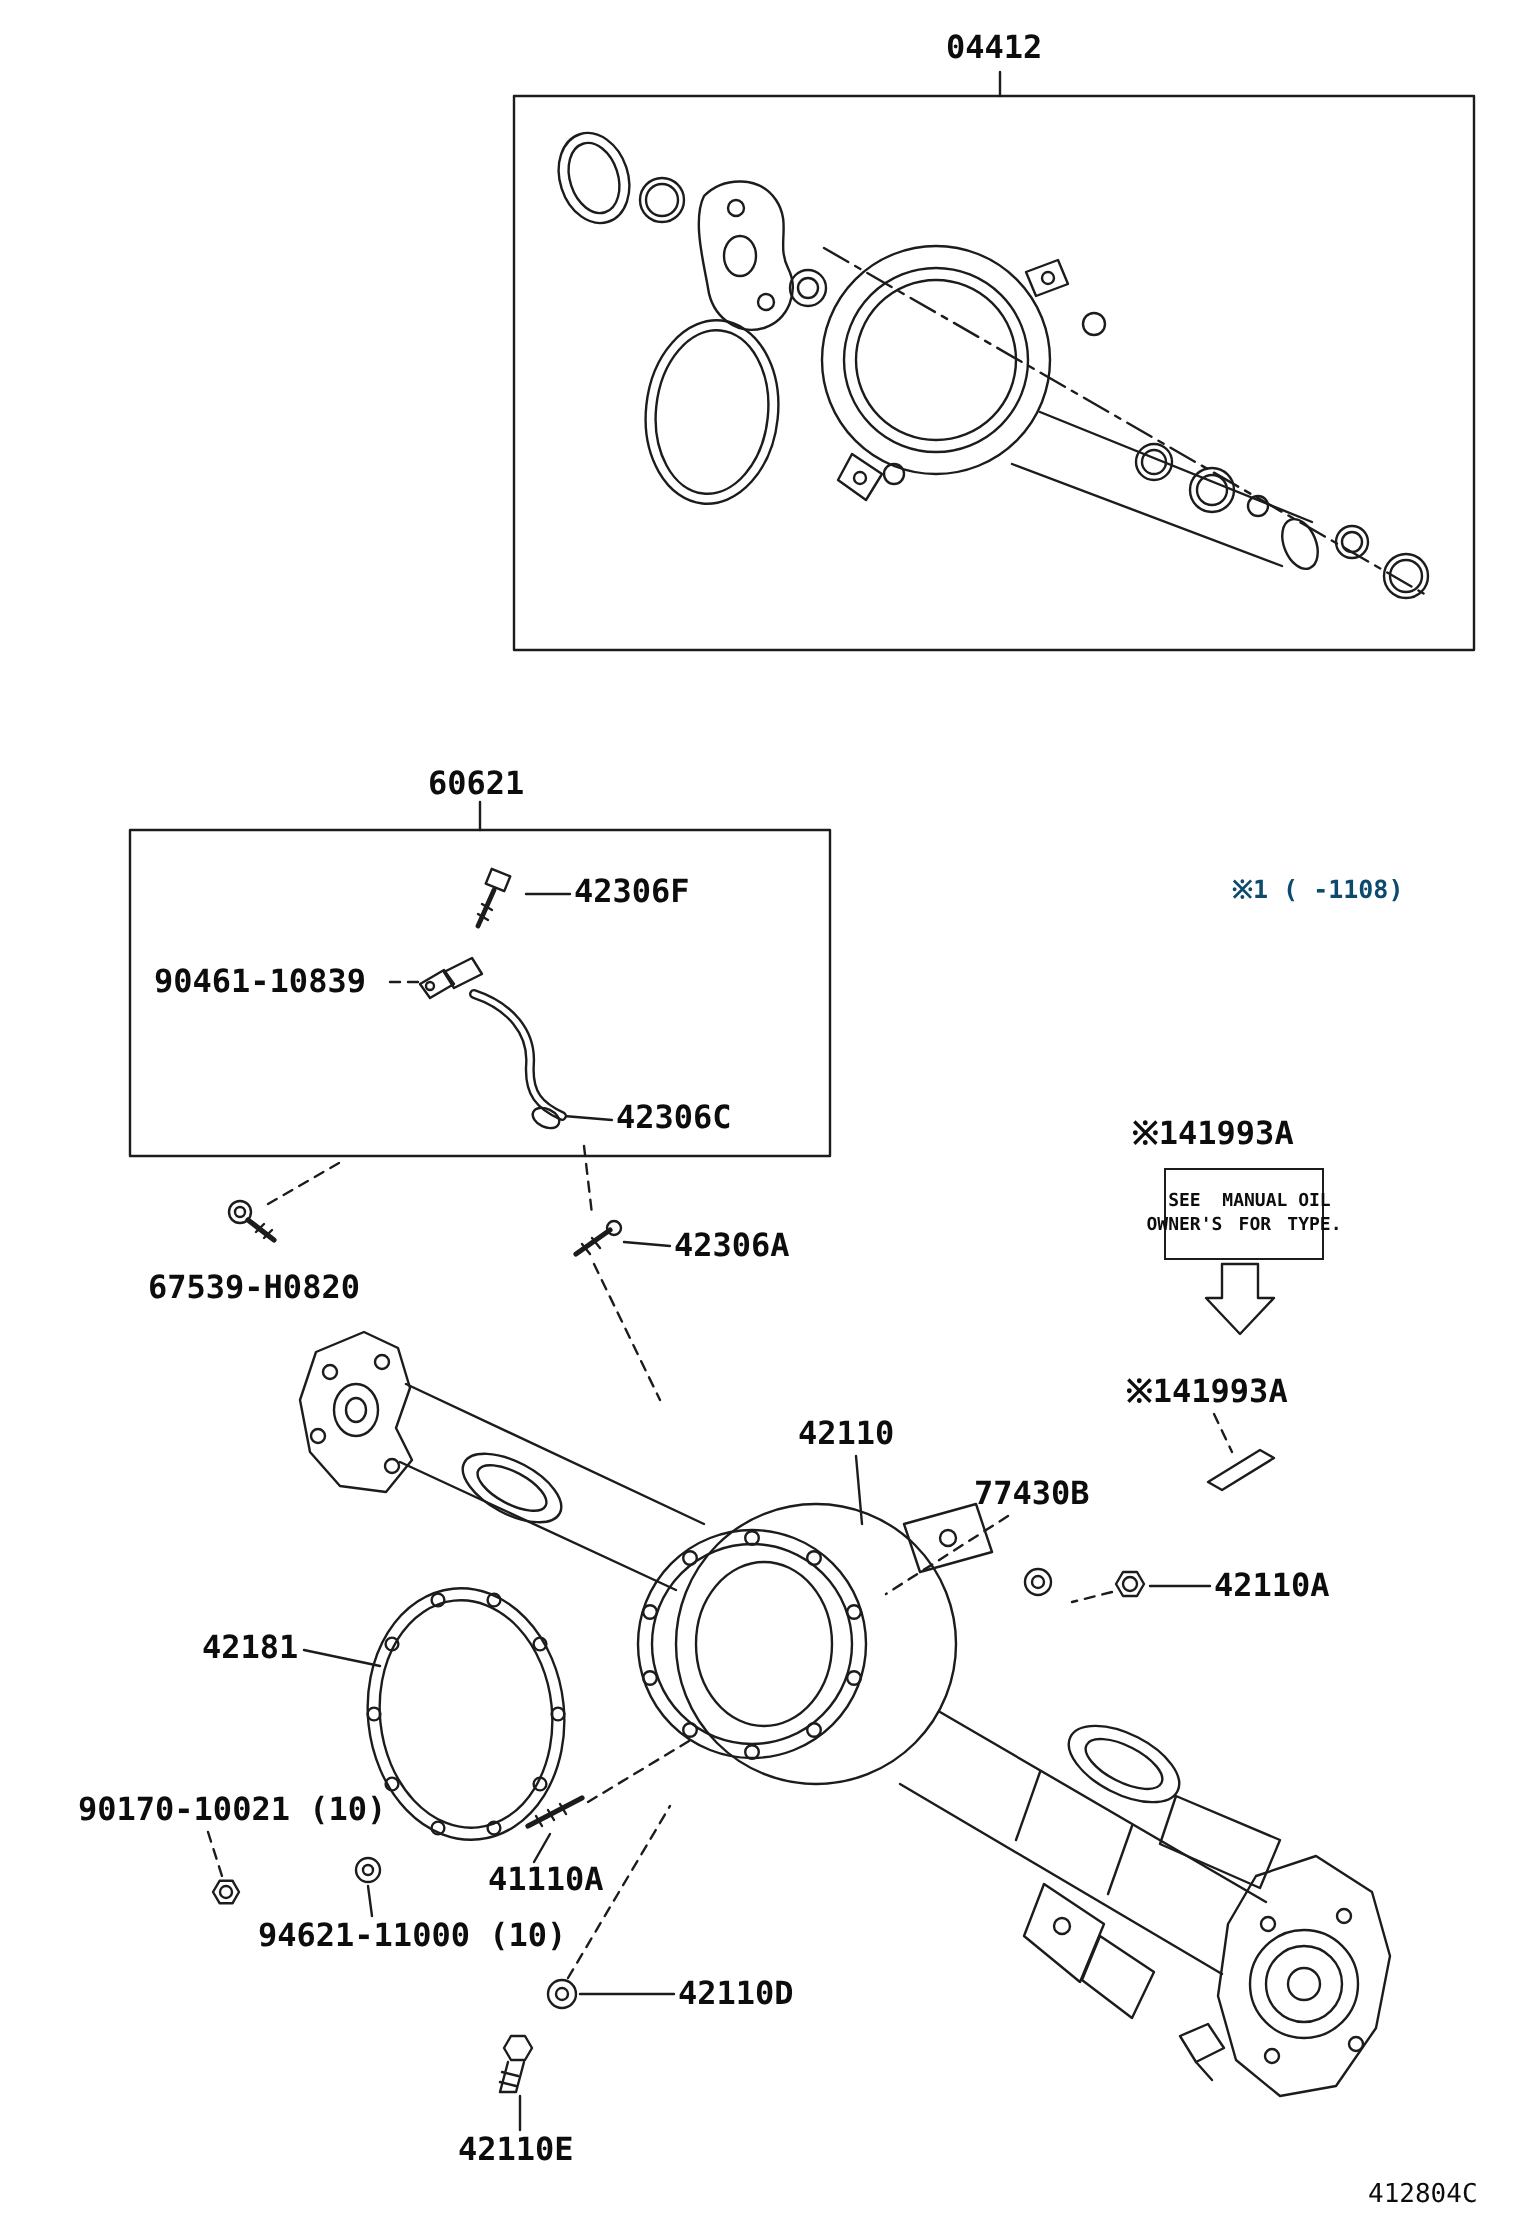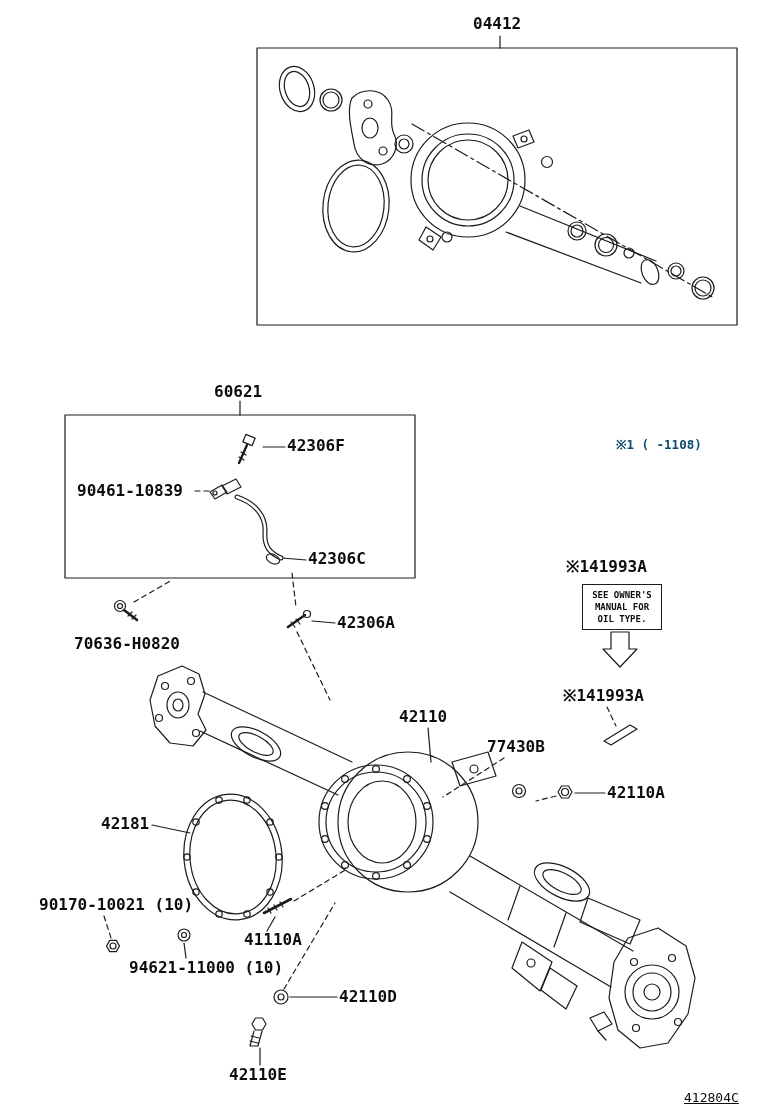--- a/index.html
+++ b/index.html
@@ -22,28 +22,27 @@
     position:absolute;
     font:bold 12.5px "DejaVu Sans Mono", monospace;
     color:#0c4a6e;
     white-space:nowrap;
   }
   .doc-code{
     position:absolute;
     font:13px "DejaVu Sans Mono", monospace;
     color:#0d0d0d;
     white-space:nowrap;
-    text-decoration:underline;
   }
   .oil-note{
     position:absolute;
     left:582px;top:584px;
     width:78px;height:44px;
     border:1.3px solid #1c1c1c;
-    display:flex;flex-direction:column;
+    display:flex;flex-direction:row;
     justify-content:center;align-items:center;
     font:bold 9px "DejaVu Sans Mono", monospace;
     line-height:12px;
     color:#0d0d0d;
     text-align:center;
   }
 </style>
 </head>
 <body>
 
@@ -245,21 +244,21 @@
       </g>
     </g>
   </svg>
 
   <div class="part-label" style="left:473px;top:16px">04412</div>
   <div class="part-label" style="left:214px;top:384px">60621</div>
   <div class="part-label" style="left:287px;top:438px">42306F</div>
   <div class="part-label" style="left:77px;top:483px">90461-10839</div>
   <div class="part-label" style="left:308px;top:551px">42306C</div>
   <div class="part-label" style="left:337px;top:615px">42306A</div>
-  <div class="part-label" style="left:74px;top:636px">70636-H0820</div>
+  <div class="part-label" style="left:74px;top:636px">67539-H0820</div>
   <div class="note-ref" style="left:616px;top:436px">※1 (    -1108)</div>
   <div class="part-label" style="left:566px;top:559px">※141993A</div>
   <div class="part-label" style="left:563px;top:688px">※141993A</div>
   <div class="part-label" style="left:399px;top:709px">42110</div>
   <div class="part-label" style="left:487px;top:739px">77430B</div>
   <div class="part-label" style="left:607px;top:785px">42110A</div>
   <div class="part-label" style="left:101px;top:816px">42181</div>
   <div class="part-label" style="left:39px;top:897px">90170-10021 (10)</div>
   <div class="part-label" style="left:244px;top:932px">41110A</div>
   <div class="part-label" style="left:129px;top:960px">94621-11000 (10)</div>

